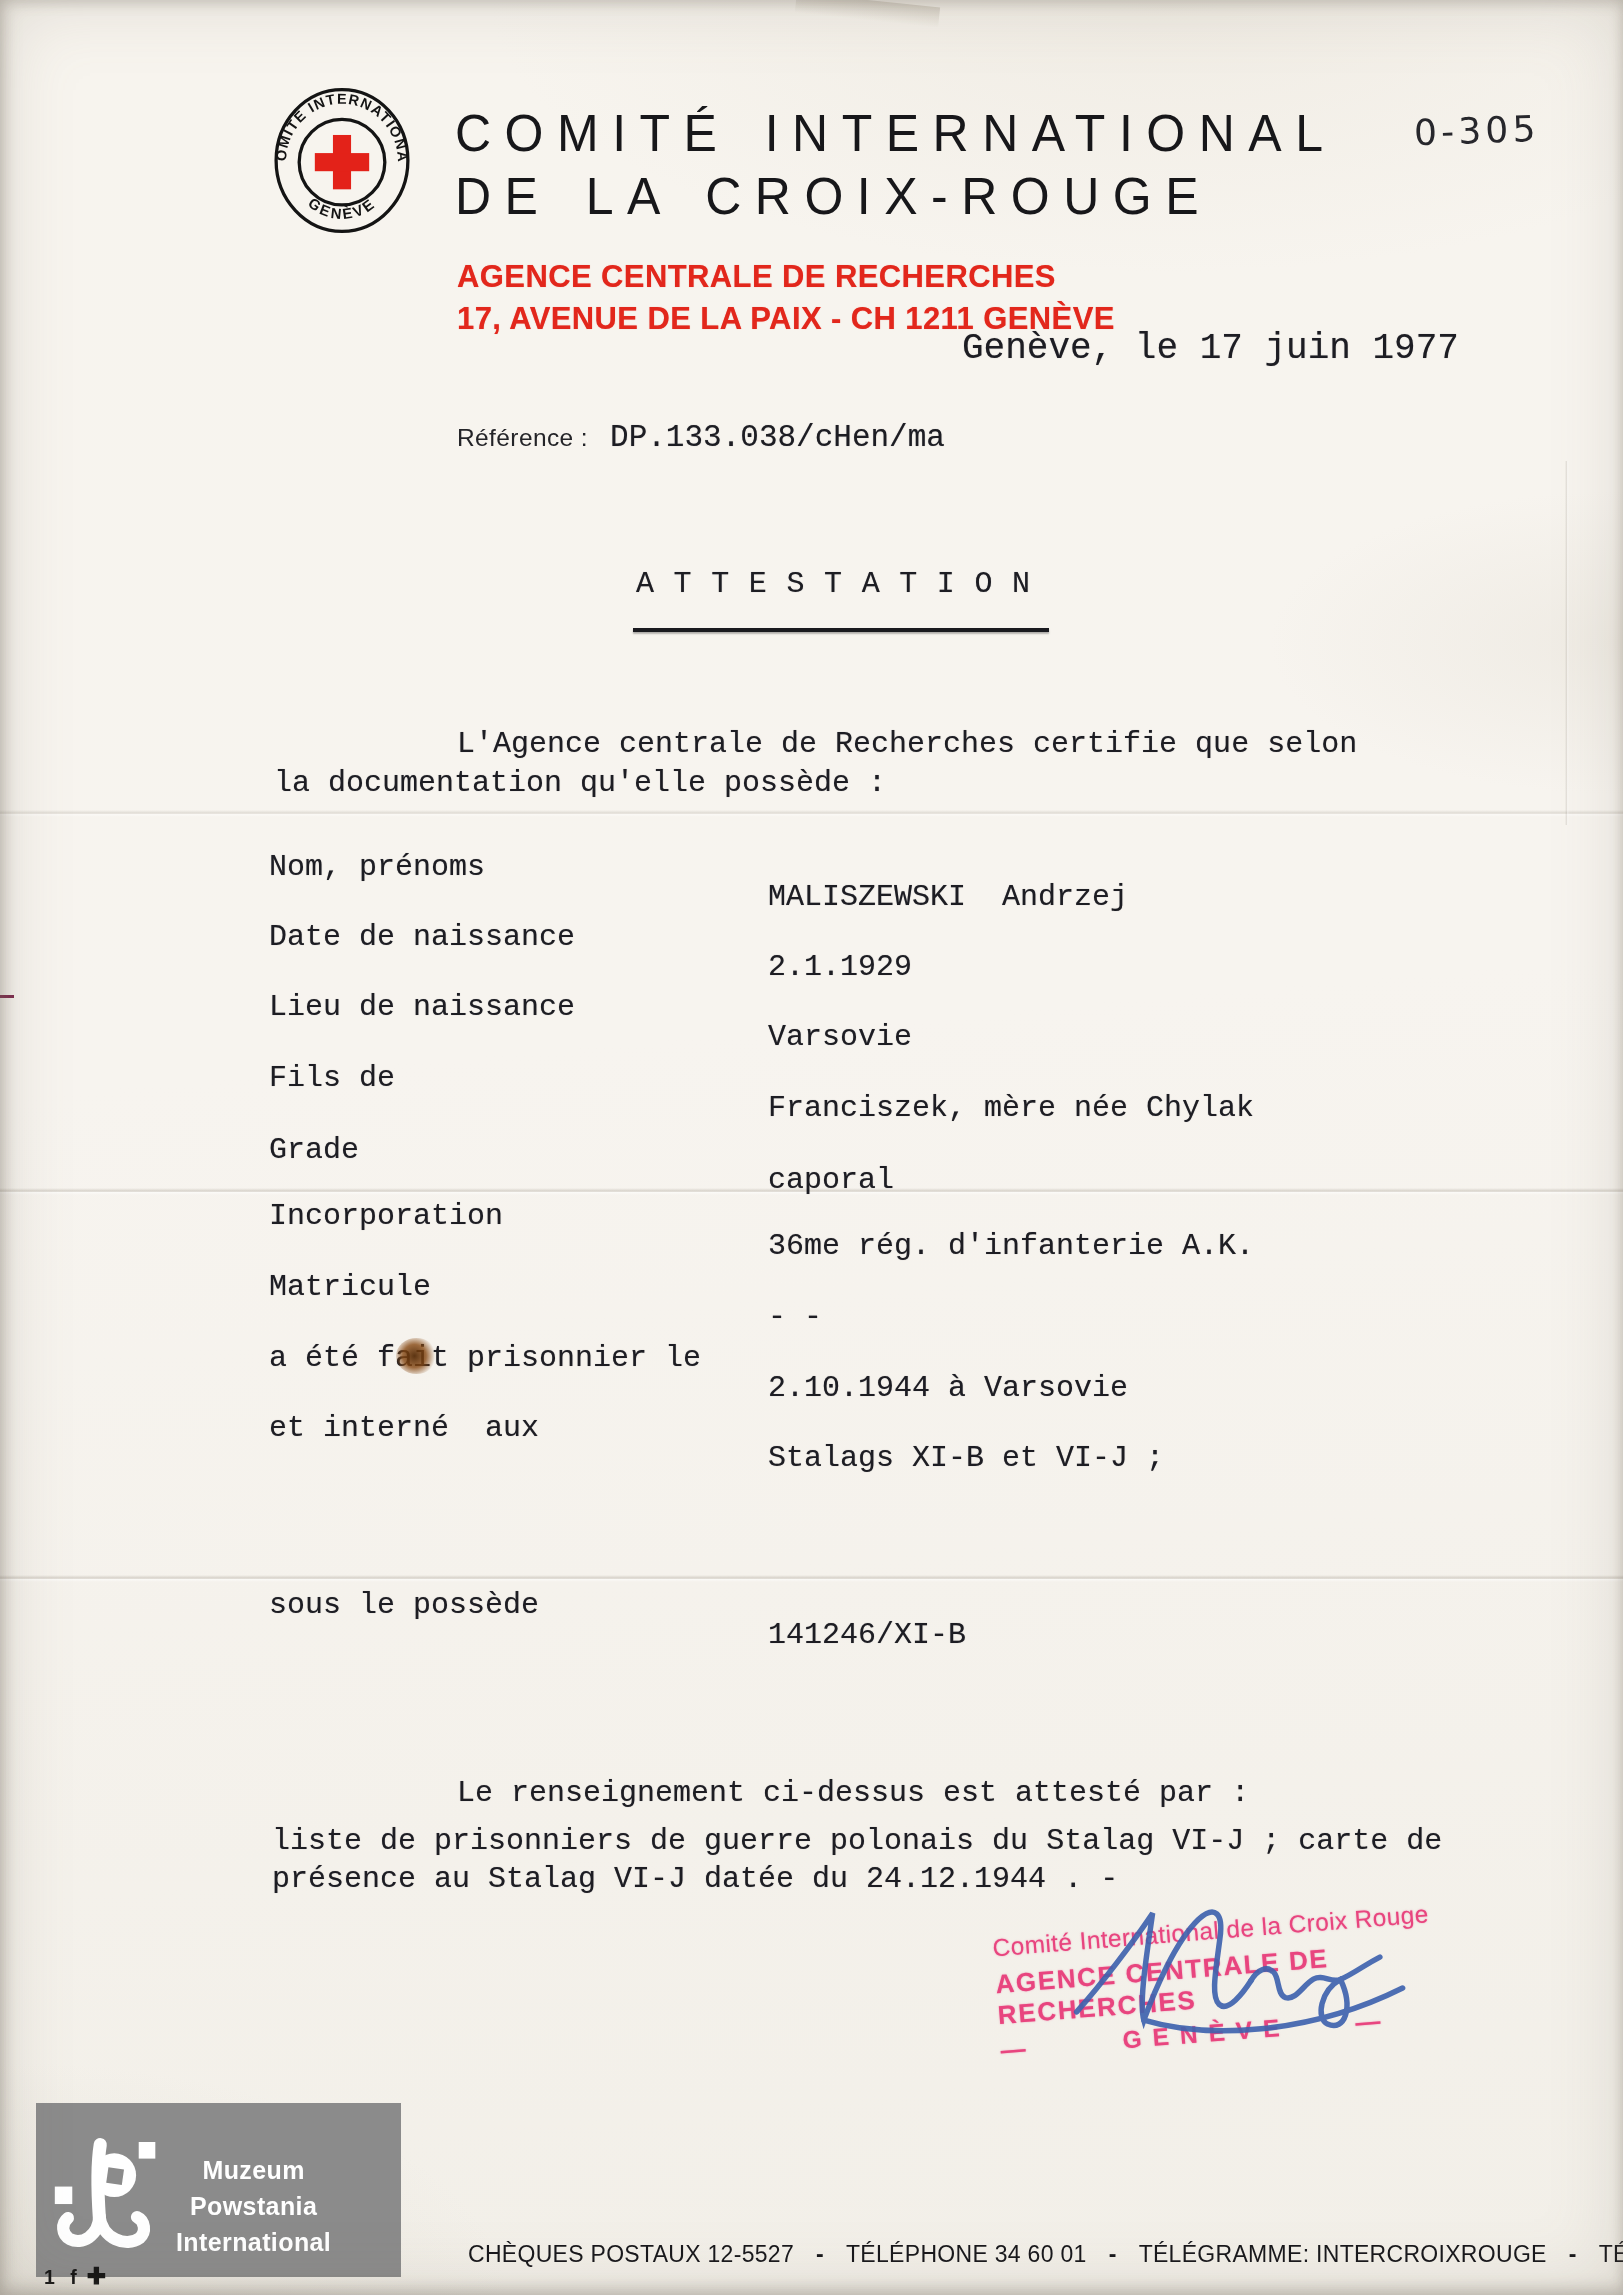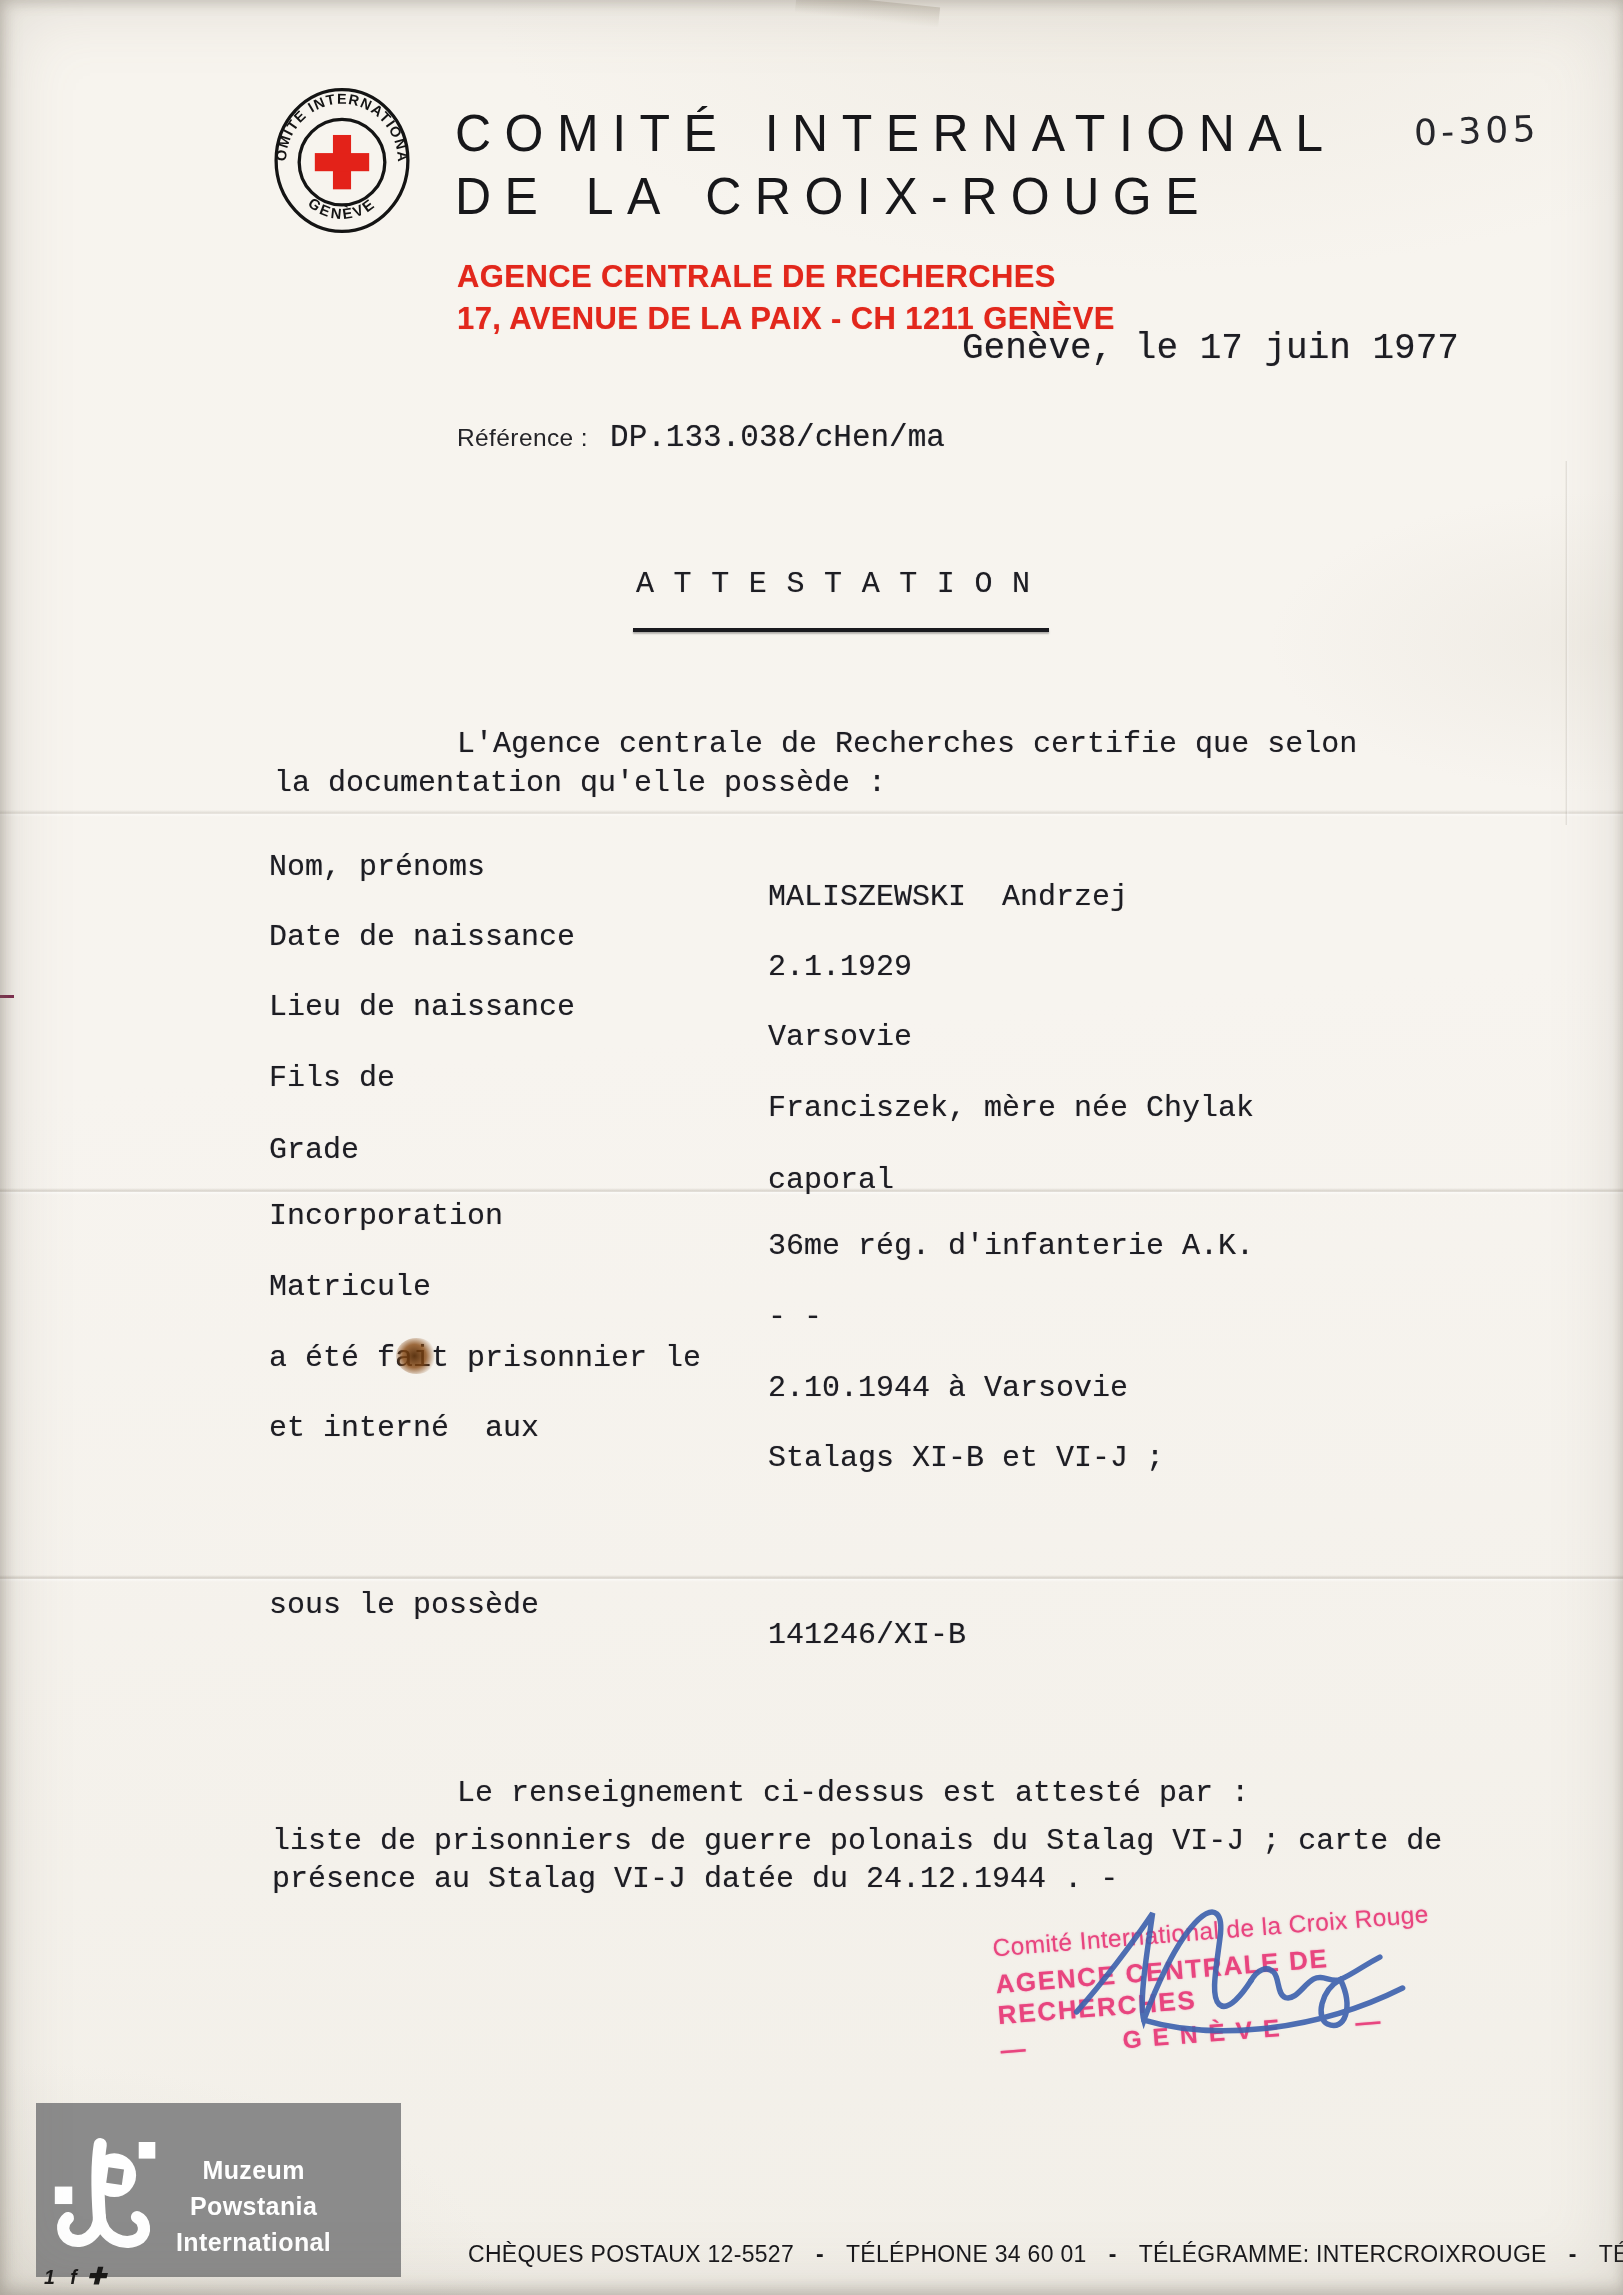--- a/index.html
+++ b/index.html
@@ -63,21 +63,21 @@
     background:linear-gradient(to right, rgba(0,0,0,0), rgba(122,112,96,.18), rgba(255,255,255,.4), rgba(0,0,0,0));}
   .ink-blot{left:396px;top:1338px;width:41px;height:36px;border-radius:50%;
     background:radial-gradient(circle at 45% 50%, rgba(84,42,6,.95) 0%, rgba(134,72,18,.8) 40%, rgba(160,92,30,0) 72%);}
   .edge-dash{left:0;top:995px;width:13.5px;height:3.4px;background:#7e2a4e;}
   .corner-tear{left:795px;top:0;width:144px;height:29px;transform:rotate(6deg);
     background:linear-gradient(to bottom, rgba(150,140,122,.30), rgba(0,0,0,0) 70%);}
   
   .museum{left:36px;top:2103px;width:365px;height:174px;background:#8b8b8b;}
   .museum-text{position:absolute;left:140px;top:49px;color:#fff;font-weight:700;
                font-size:25px;line-height:36px;letter-spacing:0.4px;text-align:center;}
-  .margin-mark{left:44px;top:2263px;color:#141414;font-weight:700;font-size:19.5px;letter-spacing:5px;font-style:italic;}
+  .margin-mark{left:44px;top:2263px;color:#141414;font-weight:700;font-size:19.5px;letter-spacing:5px;}
   .margin-cross{font-size:23px;letter-spacing:0;margin-left:5px;}
   
   .footer-line{left:468px;top:2241px;font-size:23px;color:#17171b;letter-spacing:0.3px;
                white-space:nowrap;transform:scaleY(1.05);}
   .f-sep{margin:0 22px;font-weight:700;}
 </style>
 </head>
 <body>
 
 <div class="page">

